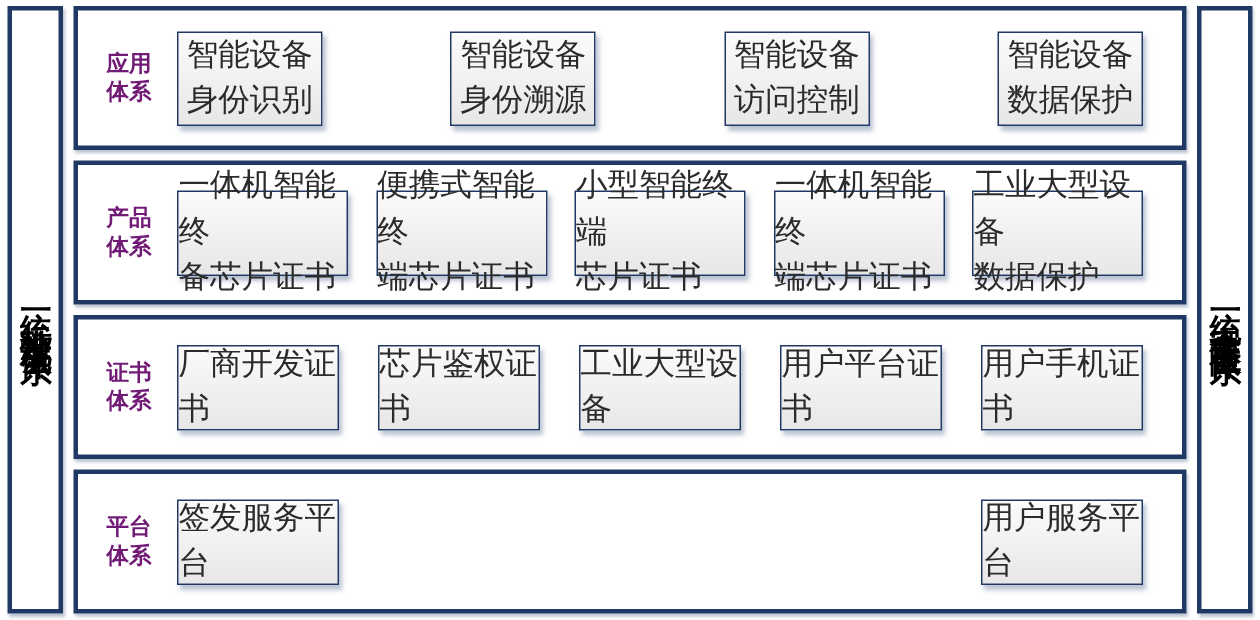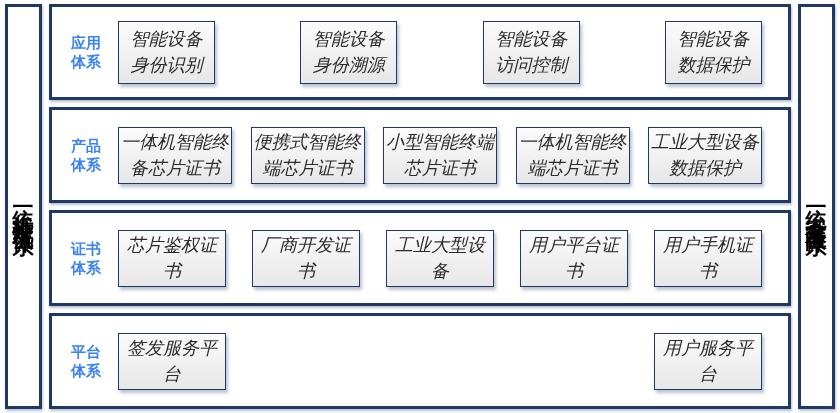--- a/index.html
+++ b/index.html
@@ -50,42 +50,41 @@
     display:flex;align-items:center;
   }
   .row-label{
     width:56px;
     flex:0 0 56px;
     margin-left:6px;
     text-align:center;
     font-weight:bold;
     font-size:15px;
     line-height:1.3;
-    color:#3b82f6;
+    color:#701a75;
     white-space:pre-line;
   }
   .row-items{
     flex:1;
     display:flex;
     align-items:center;
     justify-content:space-between;
     padding:0 26px 0 4px;
   }
   .dbox{
     box-sizing:border-box;
     border:1px solid #1f3864;
     background:linear-gradient(#fbfbfb,#e7e7e7);
     box-shadow:2px 3px 3px rgba(120,135,165,.5);
     display:flex;align-items:center;justify-content:center;
-    text-align:center;
-    font-size:18px;
+    text-align:left;
+    font-size:21px;
     line-height:1.45;
     color:#2b2b2b;
     white-space:pre-line;
-    font-style:italic;
   }
   .row-app  .dbox{width:97px;height:63px;}
   .row-prod .dbox{width:114px;height:57px;}
   .row-cert .dbox{width:108px;height:57px;}
   .row-plat .dbox{width:108px;height:57px;}
 </style>
 </head>
 <body>
 
 <div class="frame">
@@ -125,22 +124,22 @@
 端芯片证书</div>
         <div class="dbox">工业大型设备
 数据保护</div>
       </div>
     </div>
 
     <div class="row row-cert">
       <div class="row-label">证书
 体系</div>
       <div class="row-items">
+        <div class="dbox">厂商开发证书</div>
         <div class="dbox">芯片鉴权证书</div>
-        <div class="dbox">厂商开发证书</div>
         <div class="dbox">工业大型设备</div>
         <div class="dbox">用户平台证书</div>
         <div class="dbox">用户手机证书</div>
       </div>
     </div>
 
     <div class="row row-plat">
       <div class="row-label">平台
 体系</div>
       <div class="row-items">

